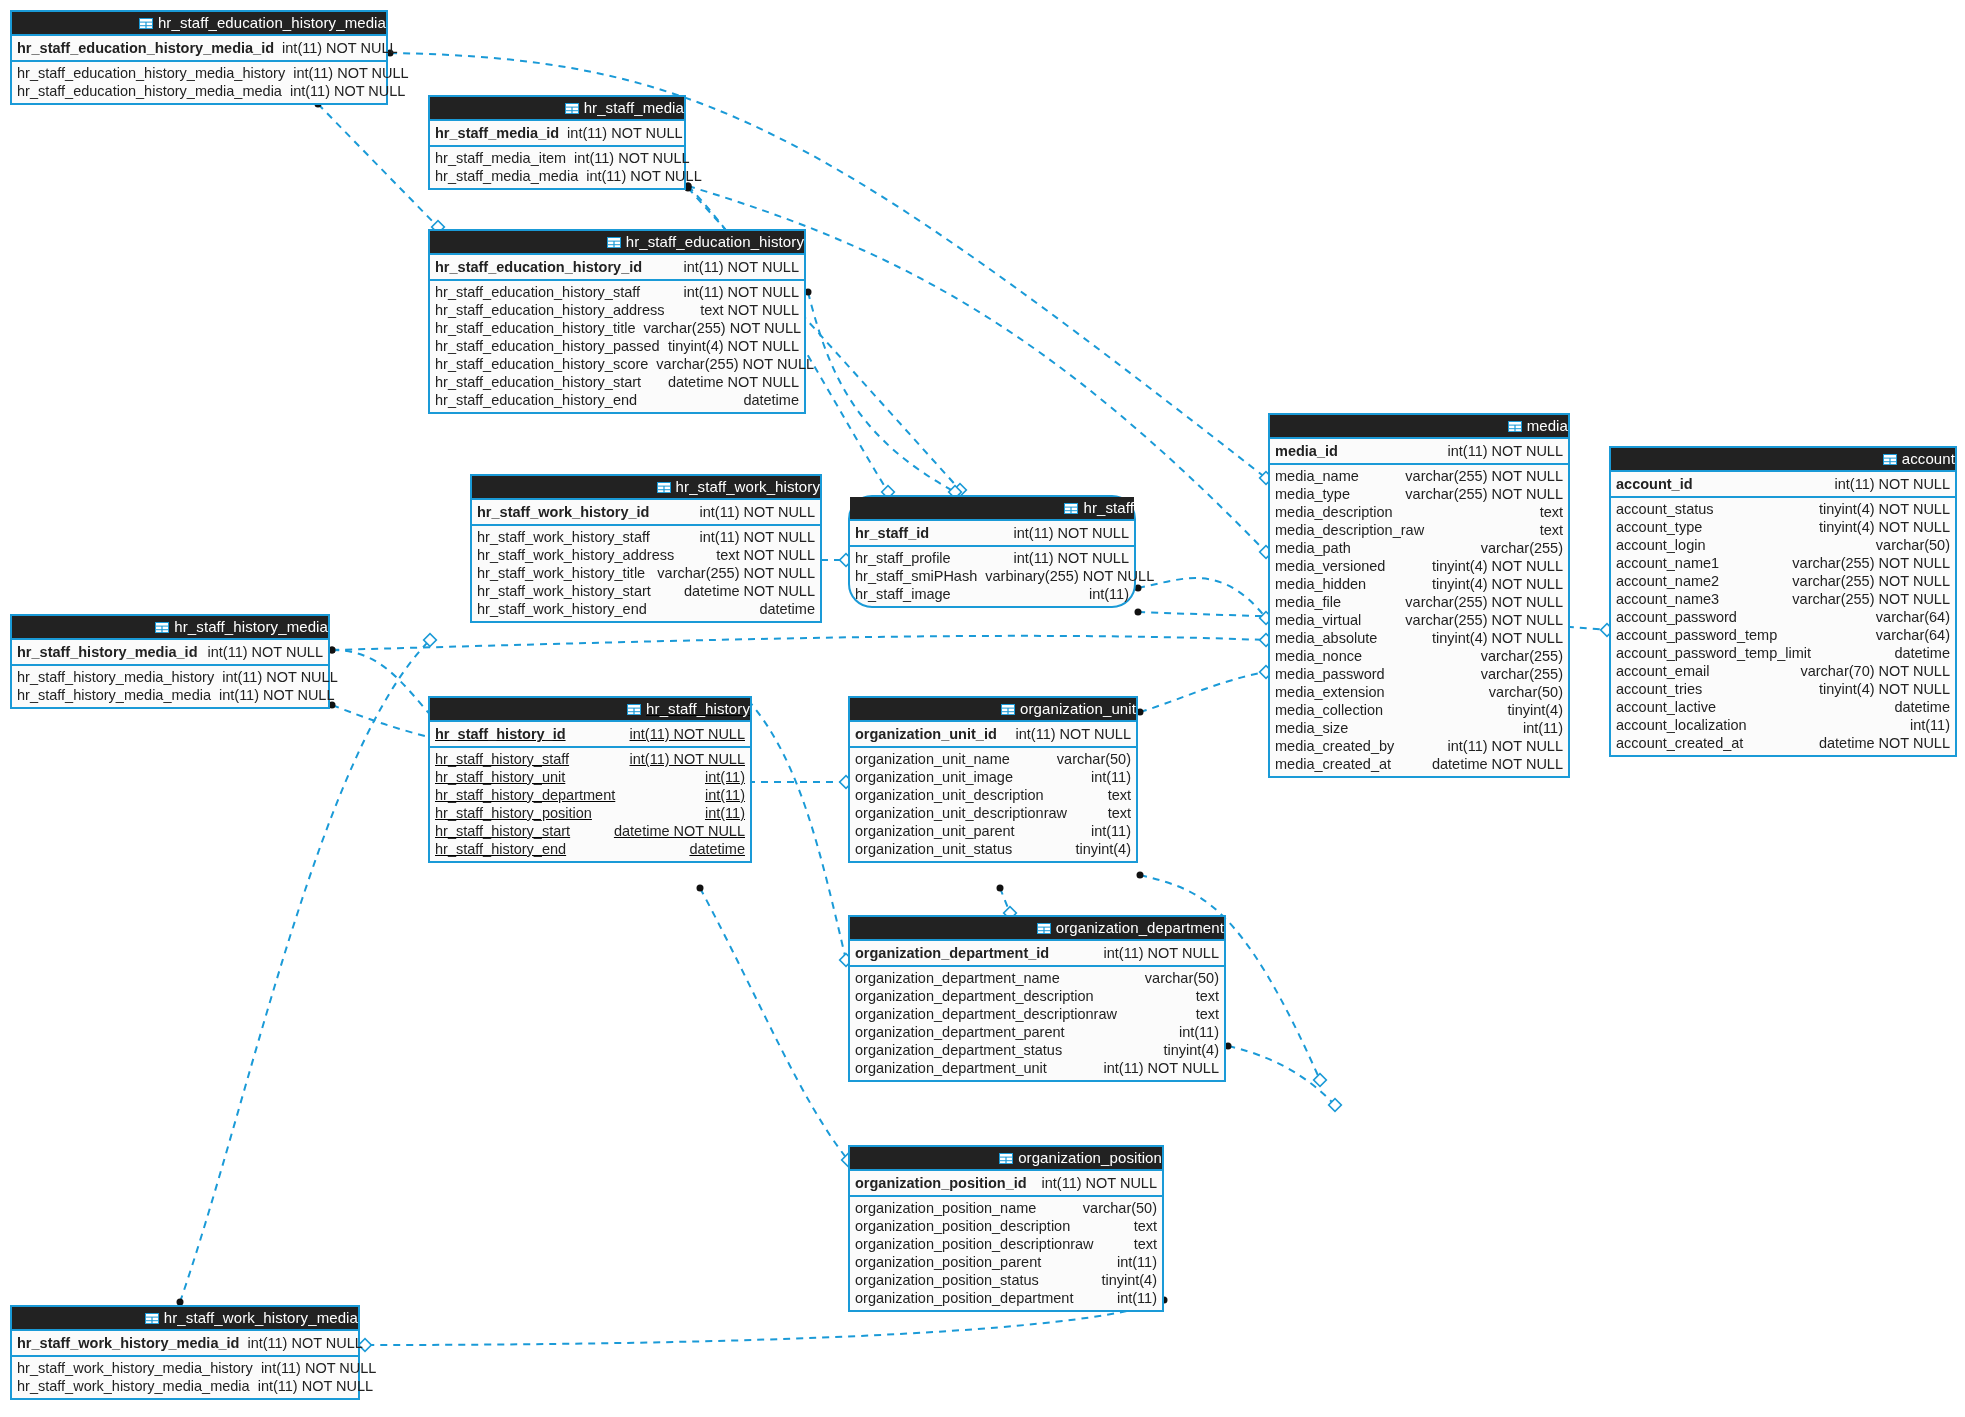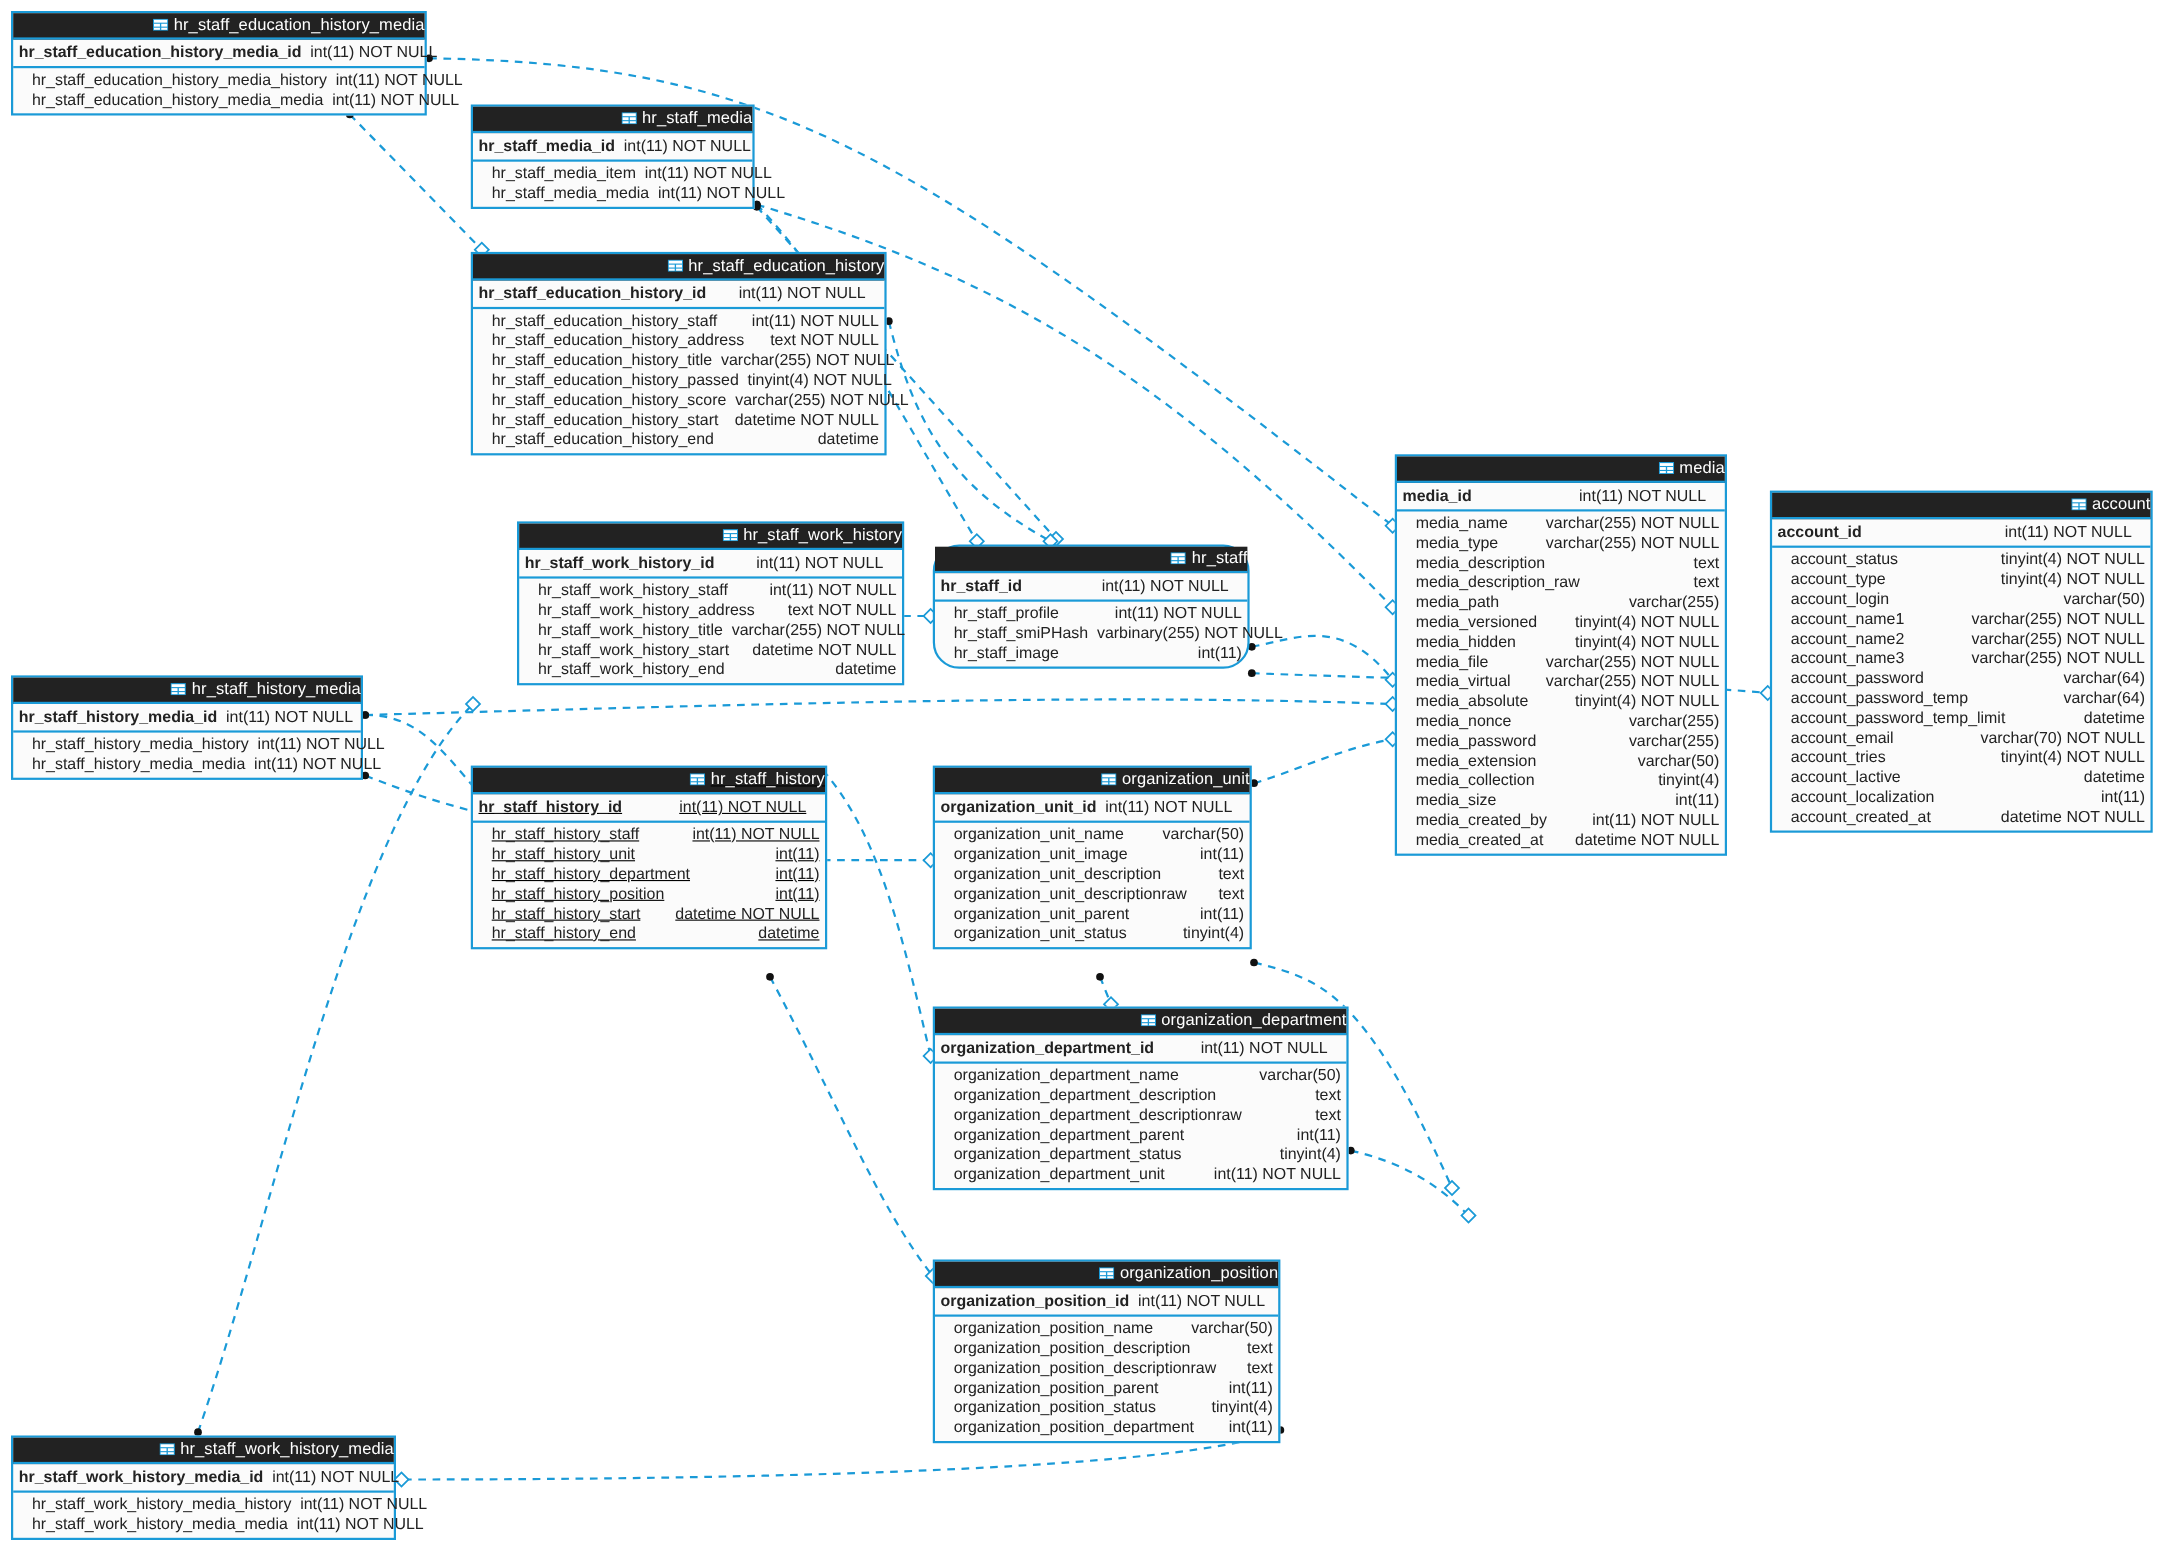--- a/index.html
+++ b/index.html
@@ -77,24 +77,24 @@
   .row .col-name {
     text-align: left;
     padding-right: 8px;
   }
   .row .col-type {
     text-align: right;
     color: #222;
     font-weight: normal;
   }
   .fields {
-    padding: 2px 0 3px 12px;
+    padding: 2px 0 3px 0;
   }
   .pk-row {
-    padding: 2px 12px 2px 0;
+    padding: 2px 0 2px 0;
   }
 </style>
 </head>
 <body>
 
 <div id="canvas">
   <svg id="links" viewBox="0 0 1965 1417">
       <path d="M 390,53 C 700,58 820,130 1266,478" fill="none" stroke="#1a9ad7" stroke-width="2" stroke-dasharray="7 6"></path>
       <circle cx="390" cy="53" r="3.5" fill="#111"></circle>
       <rect x="1261.5" y="473.5" width="9" height="9" fill="#ffffff" stroke="#1a9ad7" stroke-width="1.6" transform="rotate(45 1266 478)"></rect>

